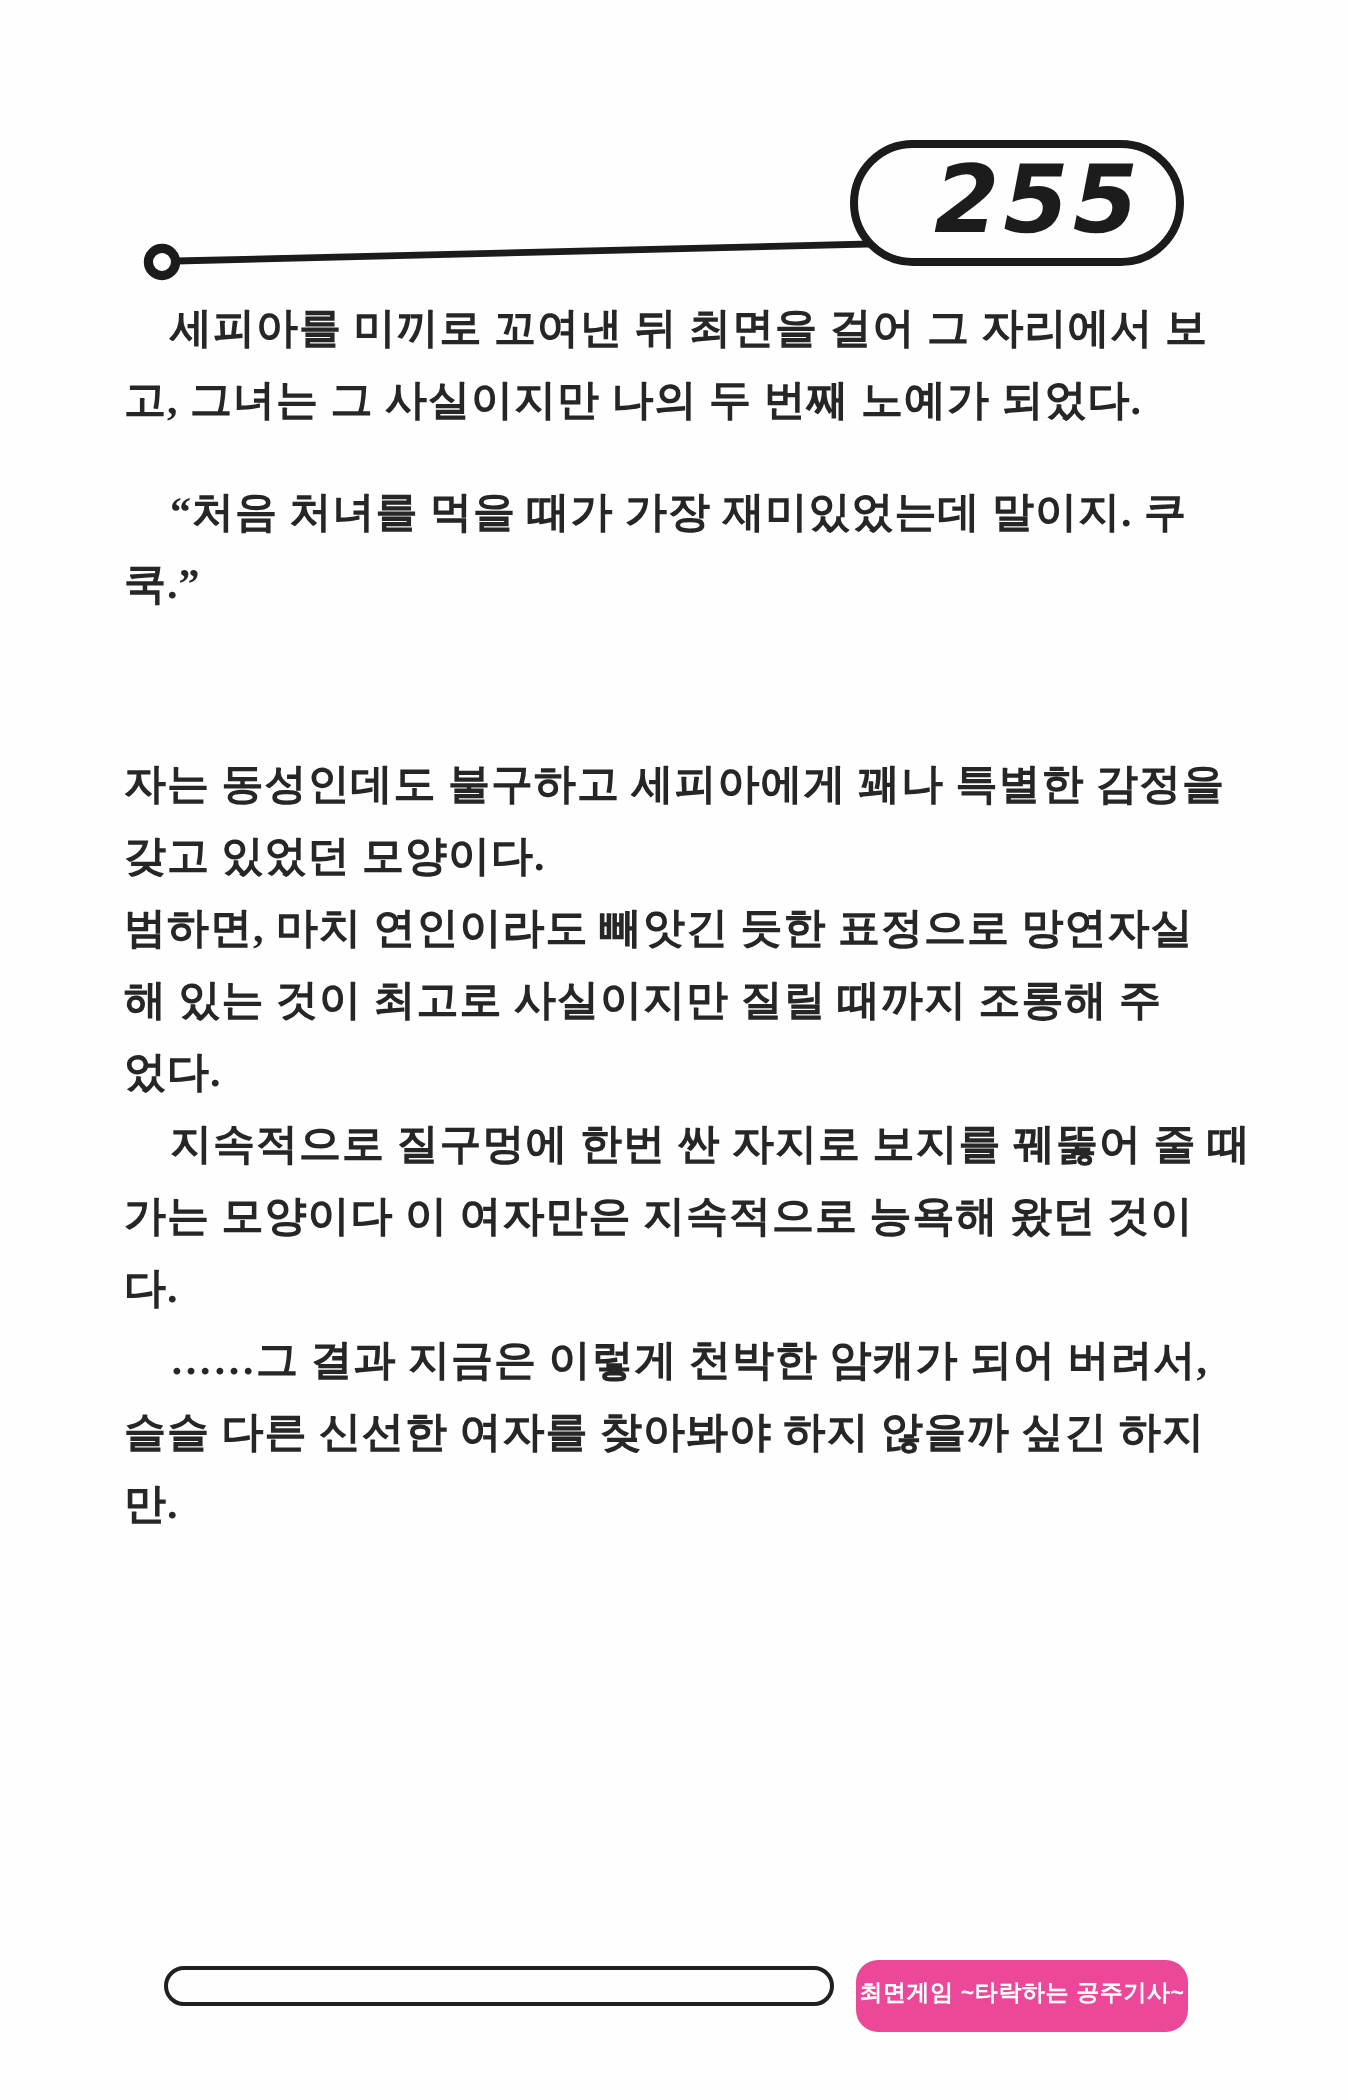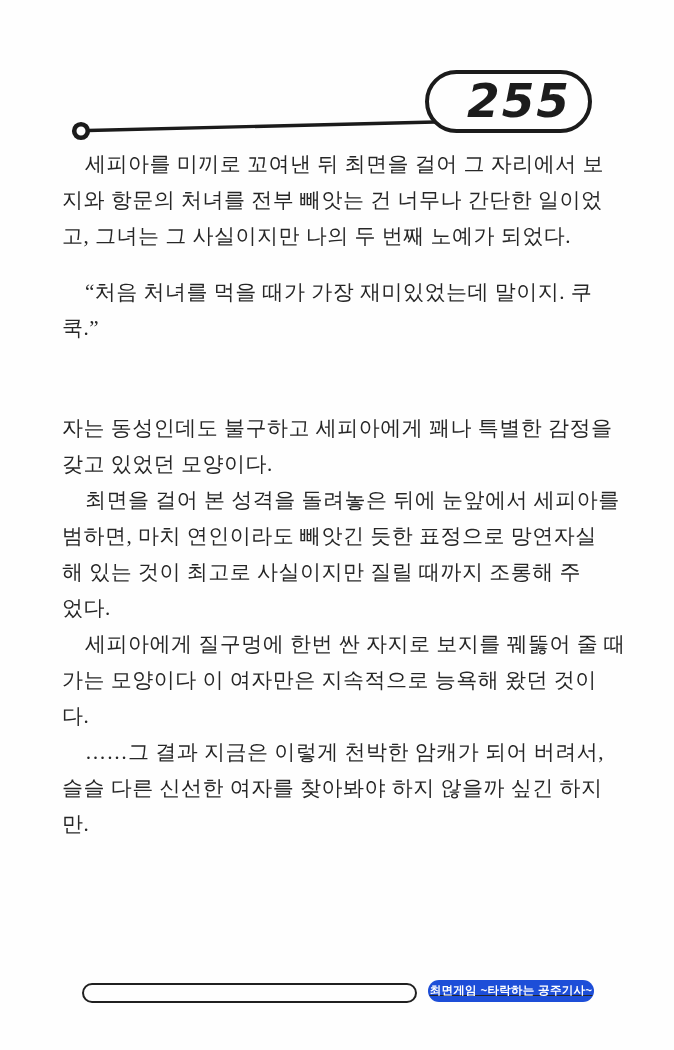--- a/index.html
+++ b/index.html
@@ -36,39 +36,39 @@
 
   
   .body-text{
     position:absolute;left:62px;top:146px;width:552px;
     font-size:21px;line-height:36px;
     letter-spacing:0.5px;
   }
   .paragraph{margin:0;padding:0;}
   .paragraph.gap-small{margin-top:20px;}
   .paragraph.gap-large{margin-top:64px;}
-  .line{display:block;white-space:nowrap;}
+  .line{display:block;white-space:nowrap;font-weight:bold;}
   .line.indent{padding-left:23px;}
 
   
   .footer-pill{
     position:absolute;left:82px;top:983px;
     width:335px;height:20px;
     box-sizing:border-box;
     background:#fefefe;
     border:2.5px solid #202020;
     border-radius:11px;
   }
   .footer-badge{
     position:absolute;left:428px;top:980px;
-    width:166px;height:22px;
+    width:166px;height:36px;
     box-sizing:border-box;
-    background:#1d4ed8;
+    background:#ec4899;
     border-radius:11px;
-    display:flex;align-items:center;justify-content:center;text-decoration:underline;
+    display:flex;align-items:center;justify-content:center;
   }
   .footer-badge span{
     font-family:"Liberation Sans","DejaVu Sans",sans-serif;
     font-weight:bold;
     font-size:11.5px;line-height:1;
     color:#ffffff;
     letter-spacing:0.3px;
     padding-bottom:1px;
   }
 </style>
@@ -83,39 +83,37 @@
       <circle cx="81" cy="131" r="6.8" fill="#fefefe" stroke="#1b1b1b" stroke-width="4.6"></circle>
     </svg>
     <div class="page-number-pill">
       <span>255</span>
     </div>
   </div>
 
   <main class="body-text">
       <p class="paragraph">
         <span class="line indent">세피아를 미끼로 꼬여낸 뒤 최면을 걸어 그 자리에서 보</span>
-        <span class="line">지와 항문의 처녀를 전부 빼앗는 건 너무나 간단한 일이었</span>
         <span class="line">고, 그녀는 그 사실이지만 나의 두 번째 노예가 되었다.</span>
       </p>
       <p class="paragraph gap-small">
         <span class="line indent">“처음 처녀를 먹을 때가 가장 재미있었는데 말이지. 쿠</span>
         <span class="line">쿡.”</span>
       </p>
       <p class="paragraph gap-large">
         <span class="line">자는 동성인데도 불구하고 세피아에게 꽤나 특별한 감정을</span>
         <span class="line">갖고 있었던 모양이다.</span>
       </p>
       <p class="paragraph">
-        <span class="line indent">최면을 걸어 본 성격을 돌려놓은 뒤에 눈앞에서 세피아를</span>
         <span class="line">범하면, 마치 연인이라도 빼앗긴 듯한 표정으로 망연자실</span>
         <span class="line">해 있는 것이 최고로 사실이지만 질릴 때까지 조롱해 주</span>
         <span class="line">었다.</span>
       </p>
       <p class="paragraph">
-        <span class="line indent">세피아에게 질구멍에 한번 싼 자지로 보지를 꿰뚫어 줄 때</span>
+        <span class="line indent">지속적으로 질구멍에 한번 싼 자지로 보지를 꿰뚫어 줄 때</span>
         <span class="line">가는 모양이다 이 여자만은 지속적으로 능욕해 왔던 것이</span>
         <span class="line">다.</span>
       </p>
       <p class="paragraph">
         <span class="line indent">……그 결과 지금은 이렇게 천박한 암캐가 되어 버려서,</span>
         <span class="line">슬슬 다른 신선한 여자를 찾아봐야 하지 않을까 싶긴 하지</span>
         <span class="line">만.</span>
       </p>
     </main>
 

